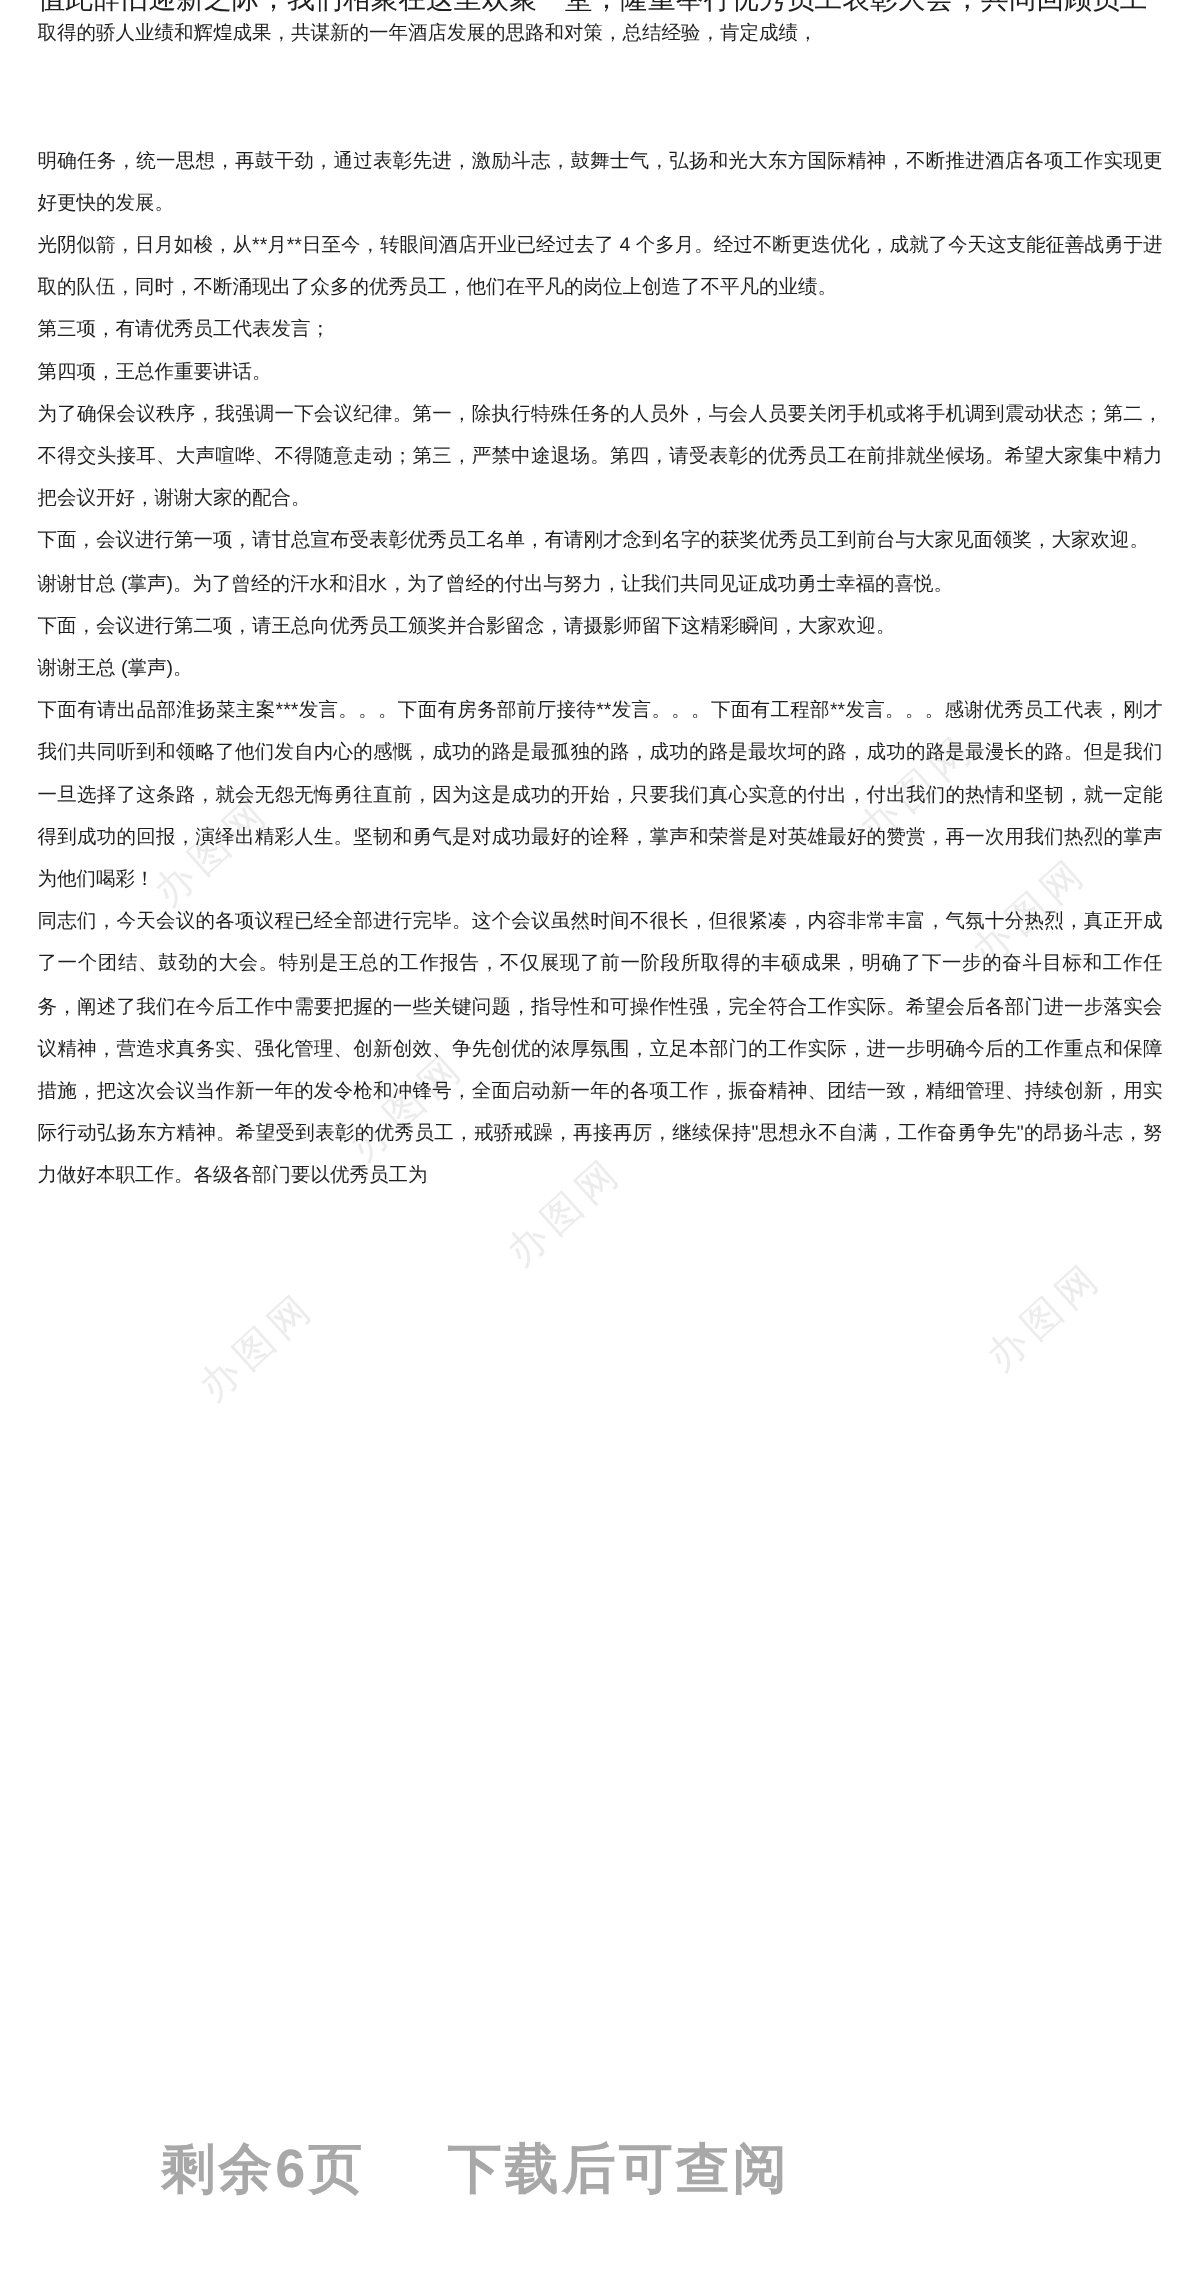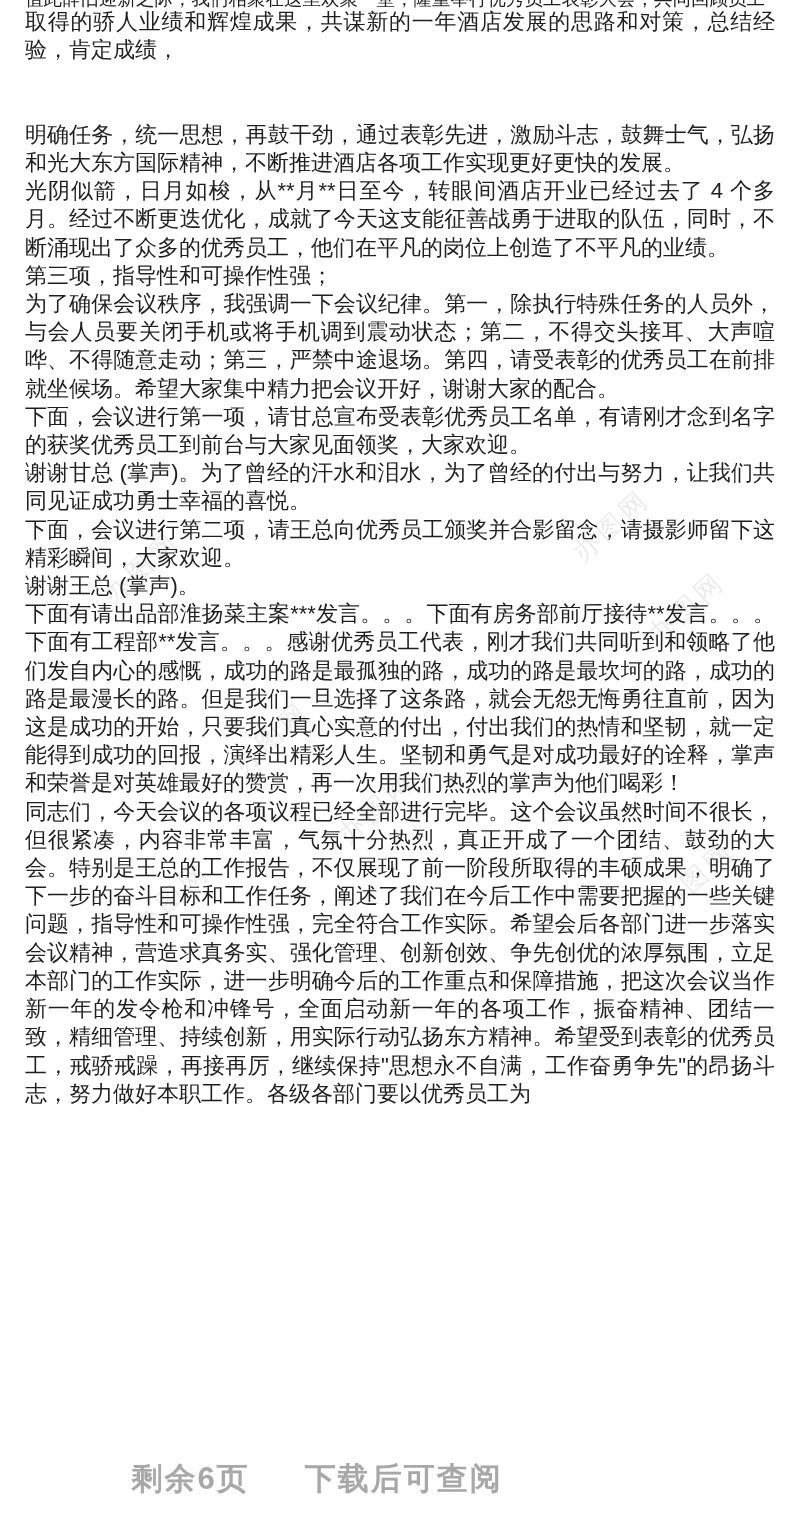--- a/index.html
+++ b/index.html
@@ -14,37 +14,37 @@
   .first-line-clip{
     position:absolute;top:0;left:25px;width:750px;height:9px;
     overflow:hidden;
   }
   .first-line-clip span{
     position:absolute;bottom:-2px;left:0;white-space:nowrap;
     font-size:18.5px;color:#1f1f1f;
   }
   .doc-body{
     position:absolute;top:8px;left:25px;width:750px;
-    font-size:22px;line-height:28.2px;color:#1f1f1f;
+    font-size:13px;line-height:28.2px;color:#1f1f1f;
     text-align:justify;
   }
   .doc-body p{margin:0;padding:0;}
   .doc-body p.gap-after{margin-bottom:56.4px;}
   .wm{
     position:absolute;
     font-size:26px;letter-spacing:5px;
     color:#cfcfcf;opacity:.38;
     transform:rotate(-42deg);
     pointer-events:none;white-space:nowrap;
   }
   .footer{
     position:absolute;top:1422px;left:0;width:634px;
     text-align:center;
-    font-size:31px;font-weight:bold;
-    color:#a8a8a8;letter-spacing:2px;margin-top:36px;
+    font-size:36px;font-weight:bold;
+    color:#a8a8a8;letter-spacing:2px;
   }
   .footer .gap{display:inline-block;width:55px;}
 </style>
 </head>
 <body>
 
 <div class="page">
 
   <div class="first-line-clip">
     <span>值此辞旧迎新之际，我们相聚在这里欢聚一堂，隆重举行优秀员工表彰大会，共同回顾员工</span>
@@ -55,21 +55,22 @@
   <div class="wm" style="left:640px;top:590px;">办图网</div>
   <div class="wm" style="left:225px;top:720px;">办图网</div>
   <div class="wm" style="left:330px;top:790px;">办图网</div>
   <div class="wm" style="left:125px;top:880px;">办图网</div>
   <div class="wm" style="left:650px;top:860px;">办图网</div>
 
   <div class="doc-body">
     <p class="gap-after">取得的骄人业绩和辉煌成果，共谋新的一年酒店发展的思路和对策，总结经验，肯定成绩，</p>
     <p>明确任务，统一思想，再鼓干劲，通过表彰先进，激励斗志，鼓舞士气，弘扬和光大东方国际精神，不断推进酒店各项工作实现更好更快的发展。</p>
     <p>光阴似箭，日月如梭，从**月**日至今，转眼间酒店开业已经过去了 4 个多月。经过不断更迭优化，成就了今天这支能征善战勇于进取的队伍，同时，不断涌现出了众多的优秀员工，他们在平凡的岗位上创造了不平凡的业绩。</p>
-    <p>第三项，指导性和可操作性强；</p>
+    <p>第三项，有请优秀员工代表发言；</p>
+    <p>第四项，王总作重要讲话。</p>
     <p>为了确保会议秩序，我强调一下会议纪律。第一，除执行特殊任务的人员外，与会人员要关闭手机或将手机调到震动状态；第二，不得交头接耳、大声喧哗、不得随意走动；第三，严禁中途退场。第四，请受表彰的优秀员工在前排就坐候场。希望大家集中精力把会议开好，谢谢大家的配合。</p>
     <p>下面，会议进行第一项，请甘总宣布受表彰优秀员工名单，有请刚才念到名字的获奖优秀员工到前台与大家见面领奖，大家欢迎。</p>
     <p>谢谢甘总 (掌声)。为了曾经的汗水和泪水，为了曾经的付出与努力，让我们共同见证成功勇士幸福的喜悦。</p>
     <p>下面，会议进行第二项，请王总向优秀员工颁奖并合影留念，请摄影师留下这精彩瞬间，大家欢迎。</p>
     <p>谢谢王总 (掌声)。</p>
     <p>下面有请出品部淮扬菜主案***发言。。。下面有房务部前厅接待**发言。。。下面有工程部**发言。。。感谢优秀员工代表，刚才我们共同听到和领略了他们发自内心的感慨，成功的路是最孤独的路，成功的路是最坎坷的路，成功的路是最漫长的路。但是我们一旦选择了这条路，就会无怨无悔勇往直前，因为这是成功的开始，只要我们真心实意的付出，付出我们的热情和坚韧，就一定能得到成功的回报，演绎出精彩人生。坚韧和勇气是对成功最好的诠释，掌声和荣誉是对英雄最好的赞赏，再一次用我们热烈的掌声为他们喝彩！</p>
     <p>同志们，今天会议的各项议程已经全部进行完毕。这个会议虽然时间不很长，但很紧凑，内容非常丰富，气氛十分热烈，真正开成了一个团结、鼓劲的大会。特别是王总的工作报告，不仅展现了前一阶段所取得的丰硕成果，明确了下一步的奋斗目标和工作任务，阐述了我们在今后工作中需要把握的一些关键问题，指导性和可操作性强，完全符合工作实际。希望会后各部门进一步落实会议精神，营造求真务实、强化管理、创新创效、争先创优的浓厚氛围，立足本部门的工作实际，进一步明确今后的工作重点和保障措施，把这次会议当作新一年的发令枪和冲锋号，全面启动新一年的各项工作，振奋精神、团结一致，精细管理、持续创新，用实际行动弘扬东方精神。希望受到表彰的优秀员工，戒骄戒躁，再接再厉，继续保持"思想永不自满，工作奋勇争先"的昂扬斗志，努力做好本职工作。各级各部门要以优秀员工为</p>
   </div>
 
   <div class="footer">

